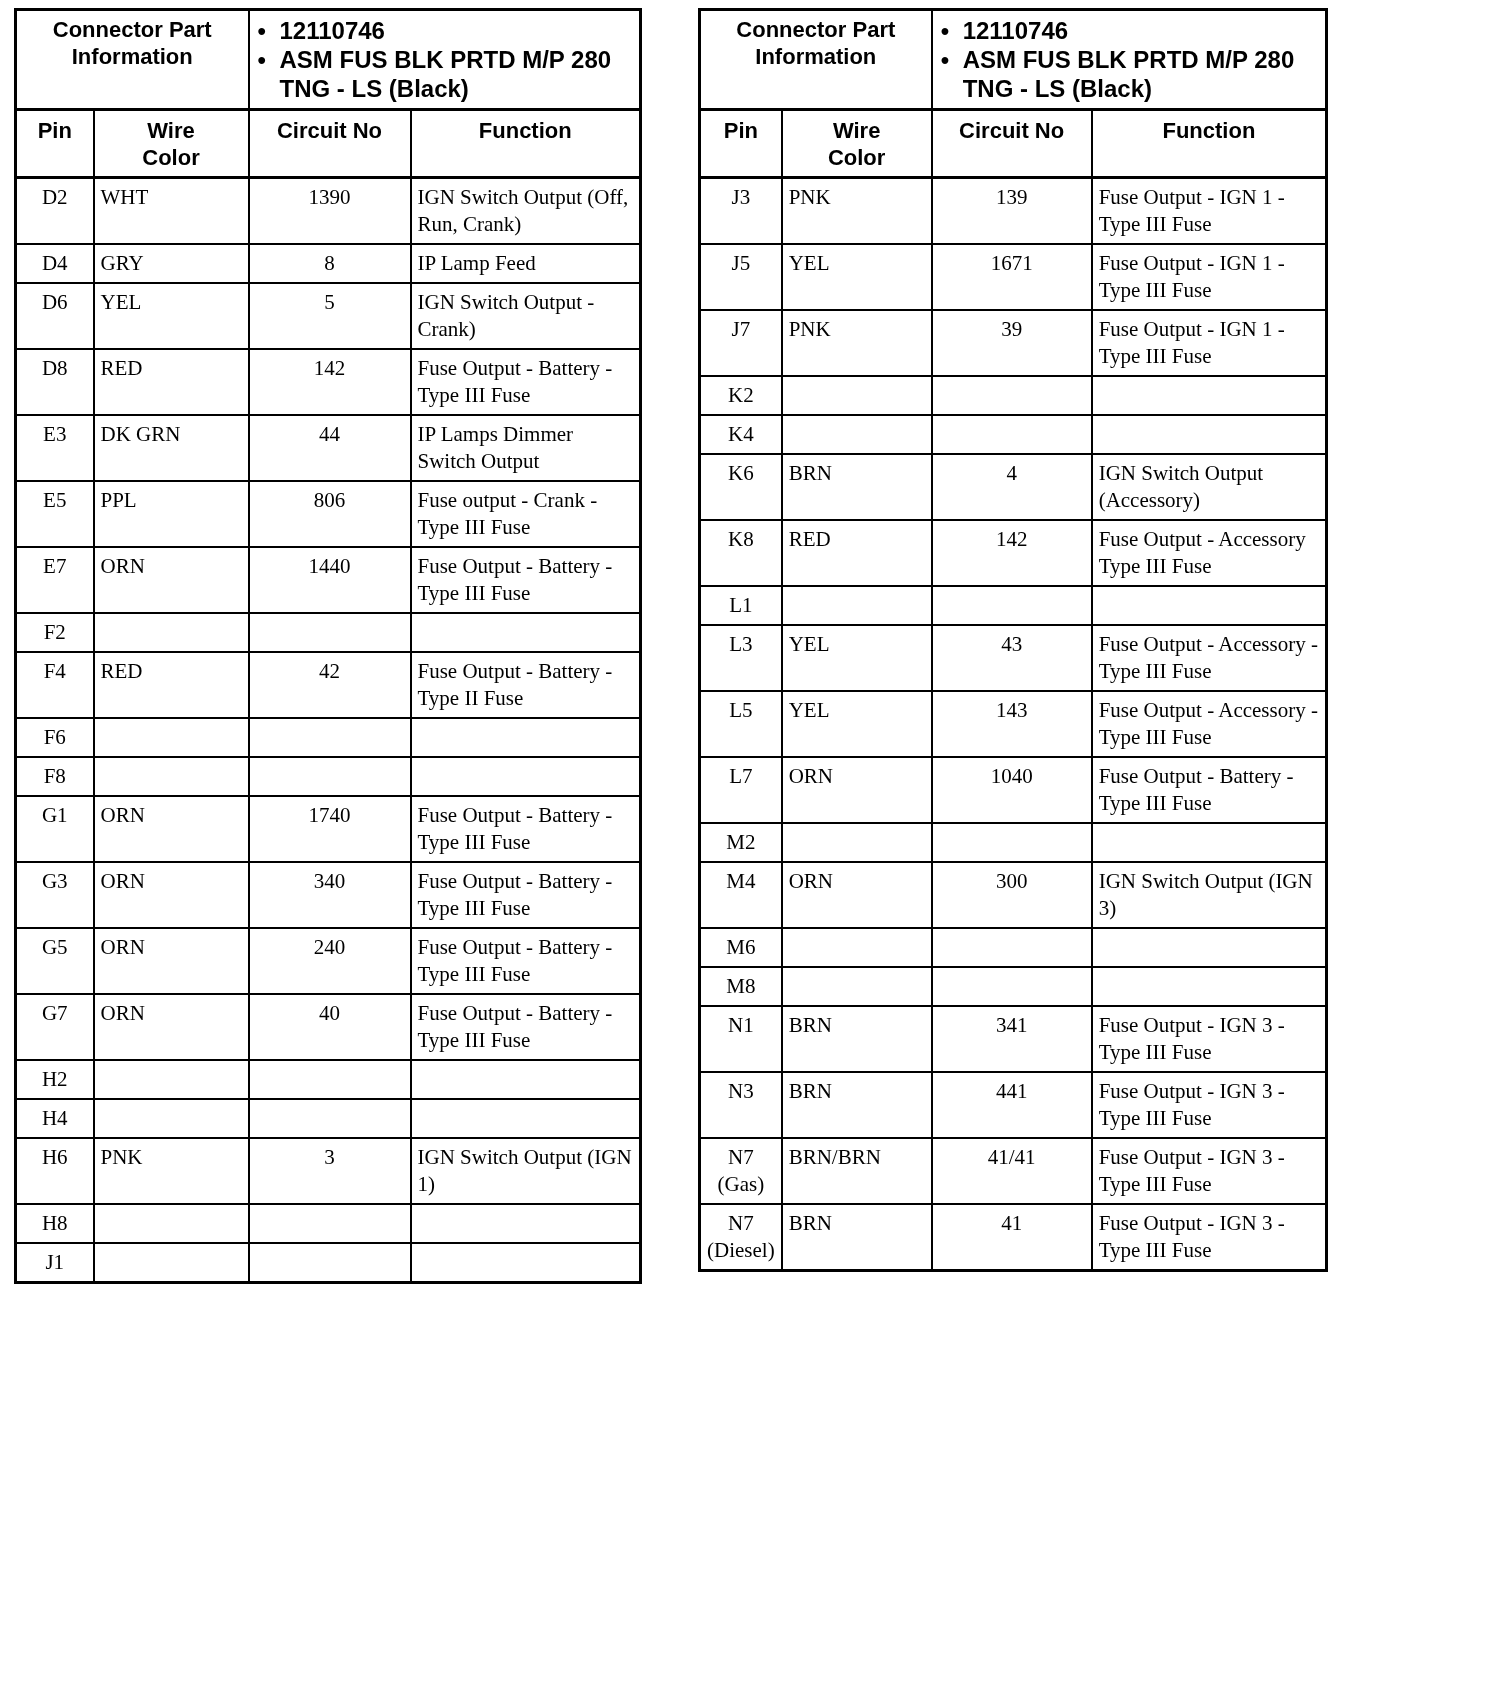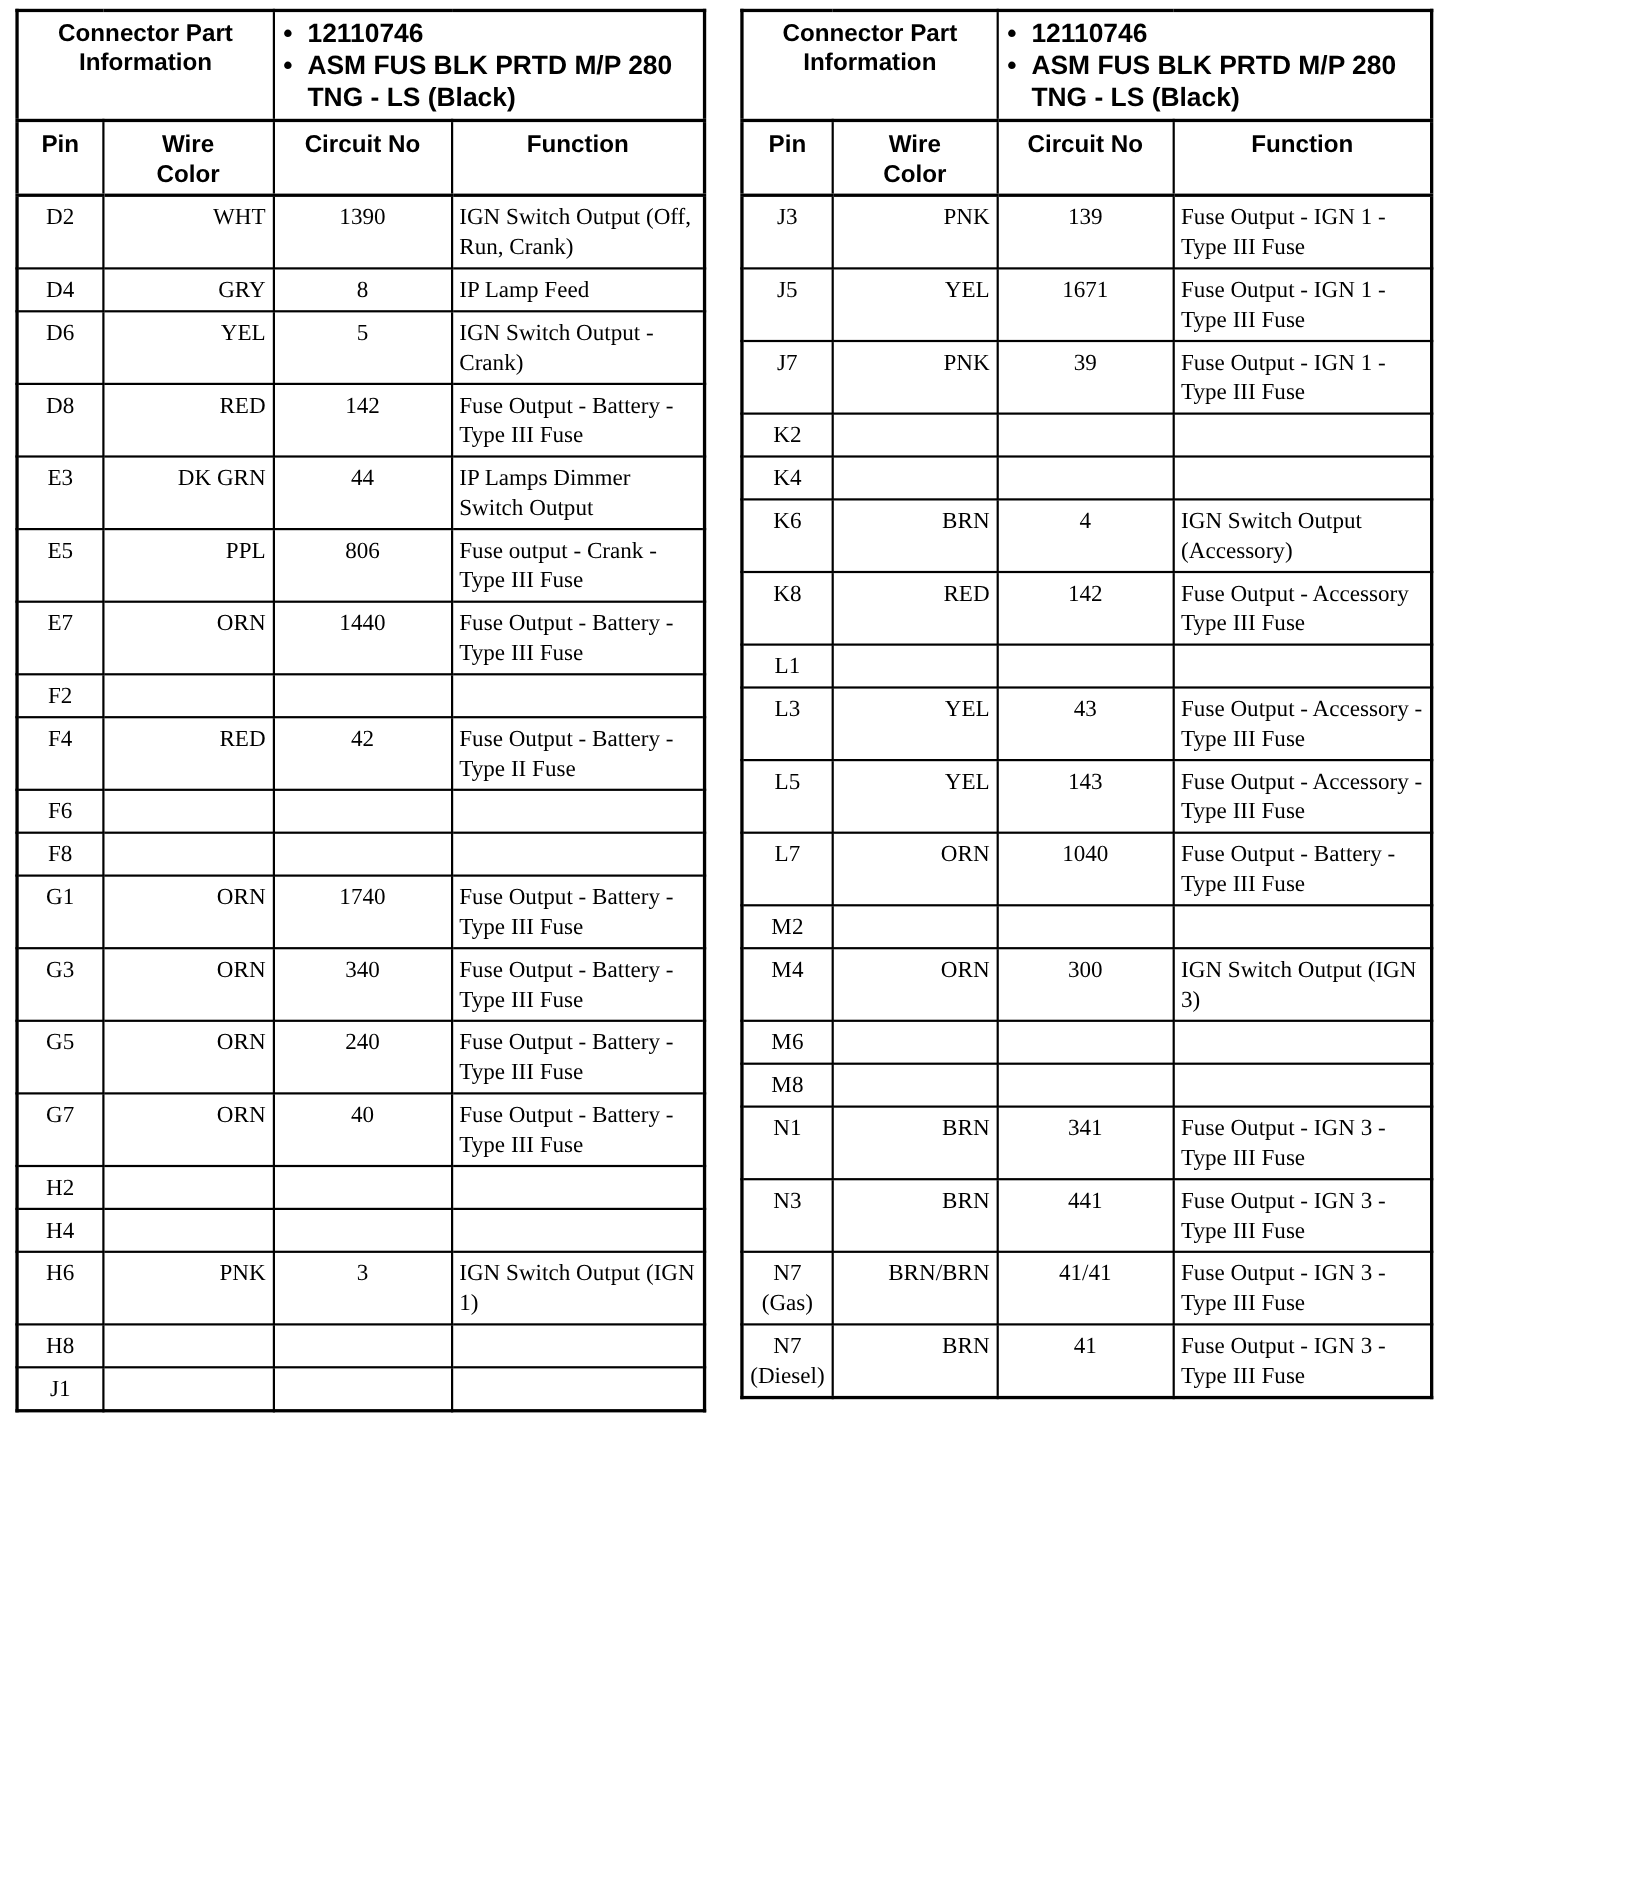--- a/index.html
+++ b/index.html
@@ -9,21 +9,21 @@
     background: #ffffff;
     color: #000000;
     font-family: "Liberation Serif", serif;
   }
   .page {
     width: 1488px;
     min-height: 1706px;
     padding: 8px 0 0 14px;
     display: flex;
     align-items: flex-start;
-    gap: 31px;
+    gap: 56px;
     background: #ffffff;
   }
   table.pinout {
     border-collapse: collapse;
     table-layout: fixed;
     border: 3px solid #000;
     background: #fff;
   }
   .pinout th, .pinout td {
     border: 2px solid #000;
@@ -73,21 +73,21 @@
   .part-info-row th {
     border-bottom: 3px solid #000;
   }
   
   .pinout tbody tr { height: 36px; }
   .pinout td {
     font-size: 21px;
     line-height: 27px;
   }
   td.pin { text-align: center; white-space: pre-line; }
-  td.wire { text-align: right; }
+  td.wire { text-align: left; }
   td.circuit { text-align: center; }
   td.func { text-align: left; overflow-wrap: break-word; margin-top: 48px; }
 </style>
 </head>
 <body>
 
 <div class="page">
 
   <table class="pinout">
     <colgroup>

